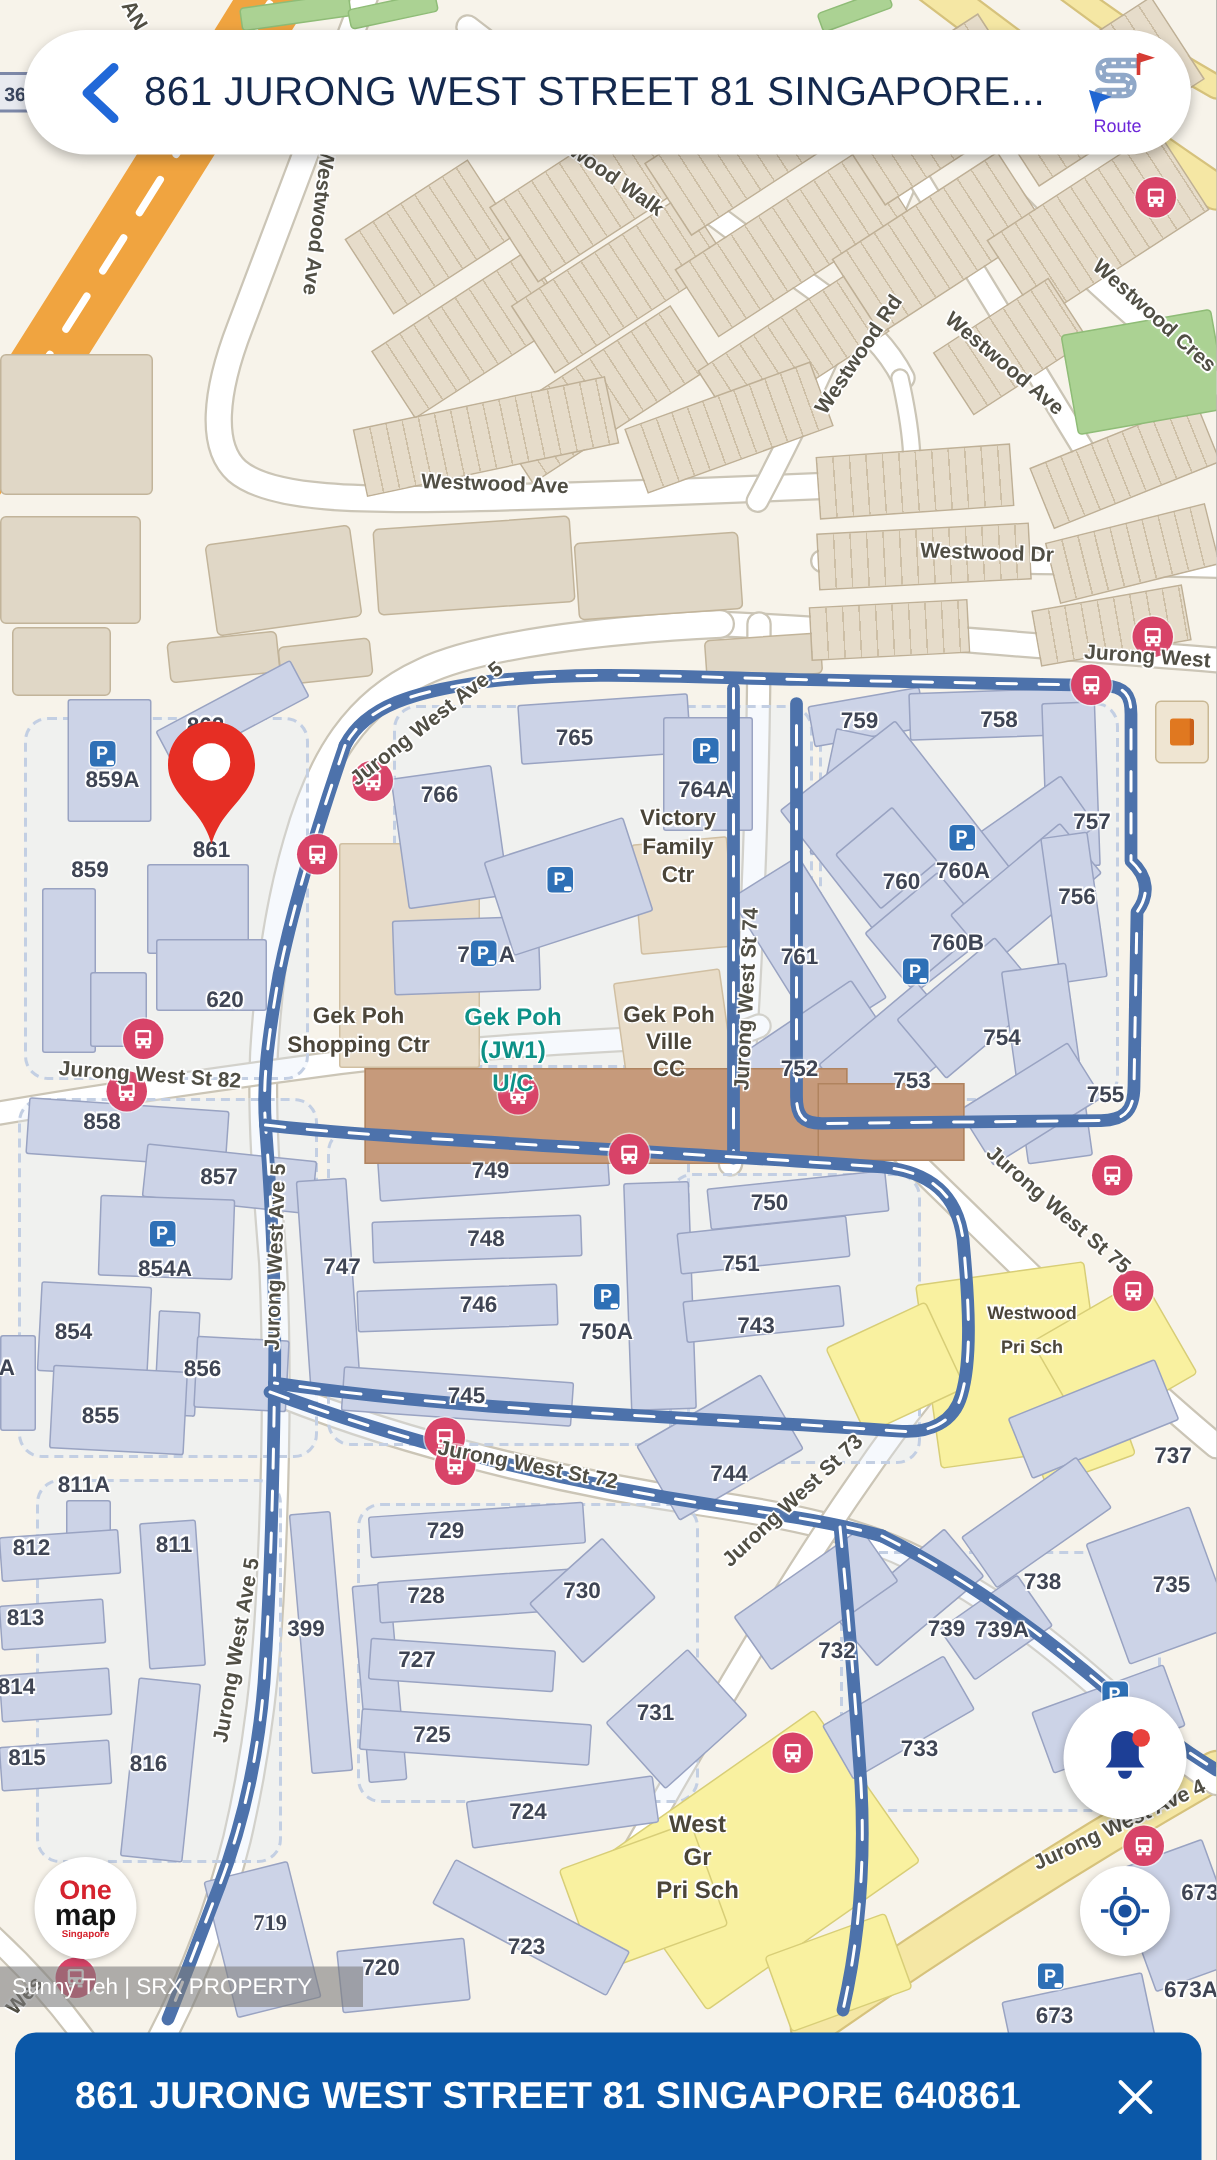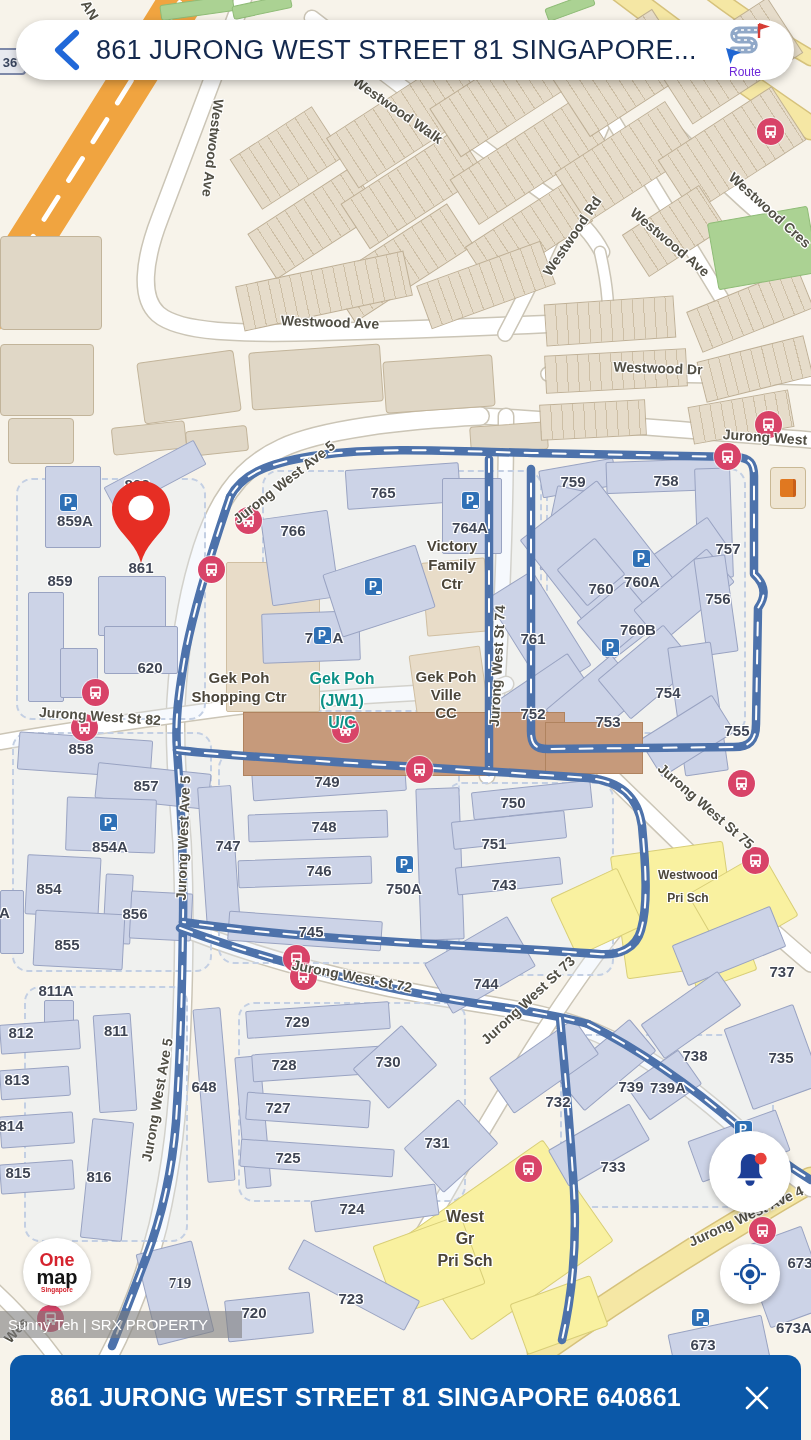--- a/index.html
+++ b/index.html
@@ -21,21 +21,21 @@
   .plabel{position:absolute;transform:translate(-50%,0);font-weight:700;text-align:center;white-space:nowrap;}
   .busicon{position:absolute;width:27px;height:27px;border-radius:50%;background:#d84368;
            display:flex;align-items:center;justify-content:center;box-shadow:0 0 0 1px rgba(255,255,255,.6);}
   .picon{position:absolute;width:17px;height:17px;background:#2e70b6;border-radius:3px;color:#fff;
          font-weight:700;font-size:12px;text-align:center;line-height:16px;box-shadow:0 0 0 1px rgba(255,255,255,.7);}
   .picon i{position:absolute;right:1px;bottom:1px;width:5px;height:3px;background:#fff;border-radius:1px;}
   .gasicon{position:absolute;width:34px;height:40px;background:#efe5d2;border:1px solid #c9b894;border-radius:4px;
            display:flex;align-items:center;justify-content:center;}
   .gasicon b{display:block;width:13px;height:18px;background:#e07820;border-radius:2px;border-right:3px solid #c9601a;}
   
-  #searchbar{position:absolute;left:16px;top:20px;width:778px;height:60px;background:#fff;border-radius:42px;
+  #searchbar{position:absolute;left:16px;top:20px;width:778px;height:83px;background:#fff;border-radius:42px;
              box-shadow:0 3px 8px rgba(0,0,0,.28);display:flex;align-items:center;z-index:30;}
   #backbtn{width:58px;height:58px;margin-left:22px;display:flex;align-items:center;justify-content:center;cursor:pointer;}
   #query{flex:1;font-size:27px;font-weight:500;color:#14294e;letter-spacing:.2px;white-space:nowrap;overflow:hidden;}
   #routebtn{width:78px;height:76px;margin-right:10px;display:flex;flex-direction:column;align-items:center;justify-content:center;cursor:pointer;}
   #routebtn span{font-size:12px;color:#6d28d9;margin-top:-2px;}
   #bottombar{position:absolute;left:10px;right:10px;top:1355px;height:85px;background:#0b58a8;
              border-radius:14px 14px 0 0;display:flex;align-items:center;z-index:30;}
   #bottombar .addr{flex:1;margin-left:40px;color:#fff;font-size:25px;font-weight:700;letter-spacing:.2px;white-space:nowrap;}
   #closebtn{width:60px;height:60px;margin-right:14px;display:flex;align-items:center;justify-content:center;cursor:pointer;}
   #bellbtn{position:absolute;left:709px;top:1131px;width:82px;height:82px;border-radius:50%;background:#fff;
@@ -418,35 +418,35 @@
       <div class="gasicon" style="left: 770px; top: 467px;">
         <b></b>
       </div>
     </div>
   <div class="lay" id="labels" style="z-index:7">
       <div class="blabel halo" style="left: 137px; top: 484px;">862</div>
       <div class="blabel halo" style="left: 75px; top: 520px;">859A</div>
       <div class="blabel halo" style="left: 141px; top: 567px;">861</div>
       <div class="blabel halo" style="left: 60px; top: 580px;">859</div>
       <div class="blabel halo" style="left: 150px; top: 667px;">620</div>
-      <div class="blabel halo" style="left: 68px; top: 748px; margin-left: 13px;">858</div>
+      <div class="blabel halo" style="left: 68px; top: 748px;">858</div>
       <div class="blabel halo" style="left: 146px; top: 785px;">857</div>
       <div class="blabel halo" style="left: 110px; top: 846px;">854A</div>
       <div class="blabel halo" style="left: 49px; top: 888px;">854</div>
       <div class="blabel halo" style="left: -8px; top: 912px;">855A</div>
       <div class="blabel halo" style="left: 135px; top: 913px;">856</div>
       <div class="blabel halo" style="left: 67px; top: 944px;">855</div>
       <div class="blabel halo" style="left: 56px; top: 990px;">811A</div>
       <div class="blabel halo" style="left: 21px; top: 1032px;">812</div>
       <div class="blabel halo" style="left: 116px; top: 1030px;">811</div>
       <div class="blabel halo" style="left: 17px; top: 1079px;">813</div>
       <div class="blabel halo" style="left: 11px; top: 1125px;">814</div>
       <div class="blabel halo" style="left: 18px; top: 1172px;">815</div>
       <div class="blabel halo" style="left: 99px; top: 1176px;">816</div>
-      <div class="blabel halo" style="left: 204px; top: 1086px;">648</div>
+      <div class="blabel halo" style="left: 204px; top: 1086px;">399</div>
       <div class="blabel halo" style="left: 297px; top: 1021px;">729</div>
       <div class="blabel halo" style="left: 284px; top: 1064px;">728</div>
       <div class="blabel halo" style="left: 278px; top: 1107px;">727</div>
       <div class="blabel halo" style="left: 288px; top: 1157px;">725</div>
       <div class="blabel halo" style="left: 388px; top: 1061px;">730</div>
       <div class="blabel halo" style="left: 437px; top: 1142px;">731</div>
       <div class="blabel halo" style="left: 352px; top: 1208px;">724</div>
       <div class="blabel halo" style="left: 351px; top: 1298px;">723</div>
       <div class="blabel halo" style="left: 180px; top: 1283px; font-family: Liberation Serif, serif;">719</div>
       <div class="blabel halo" style="left: 254px; top: 1312px;">720</div>

